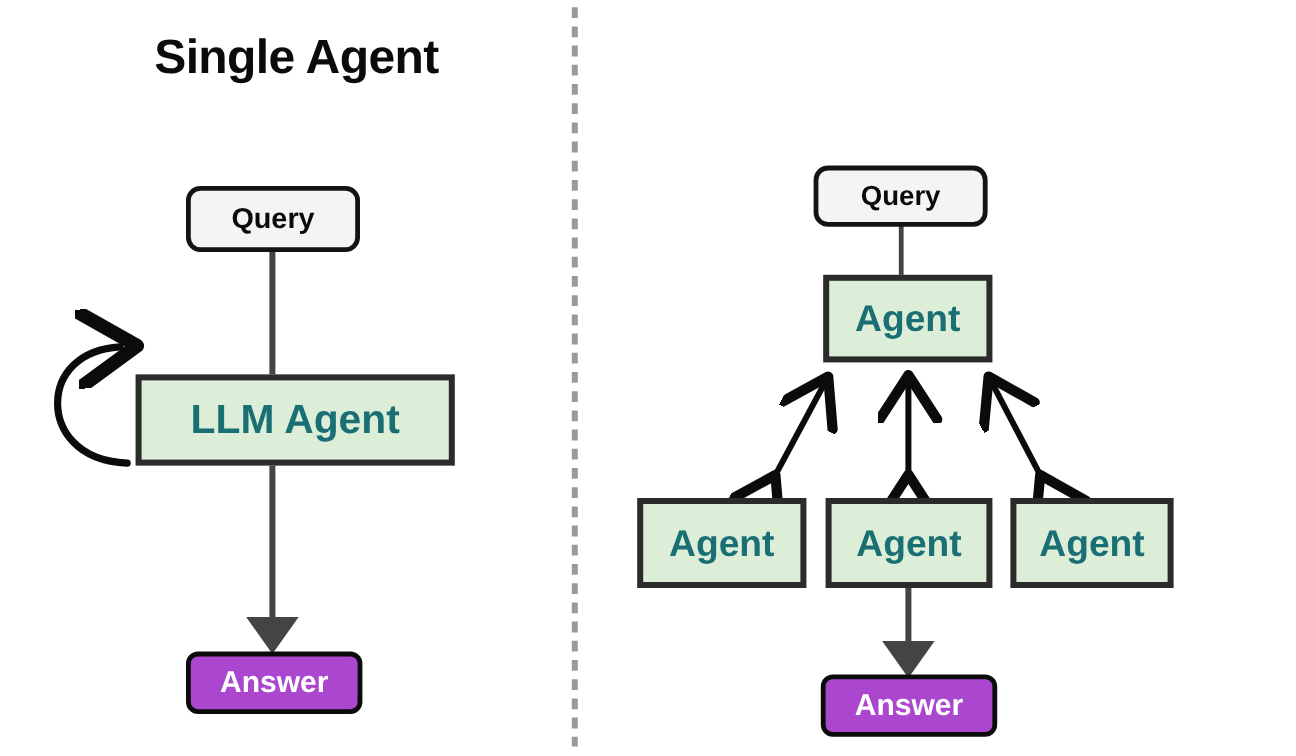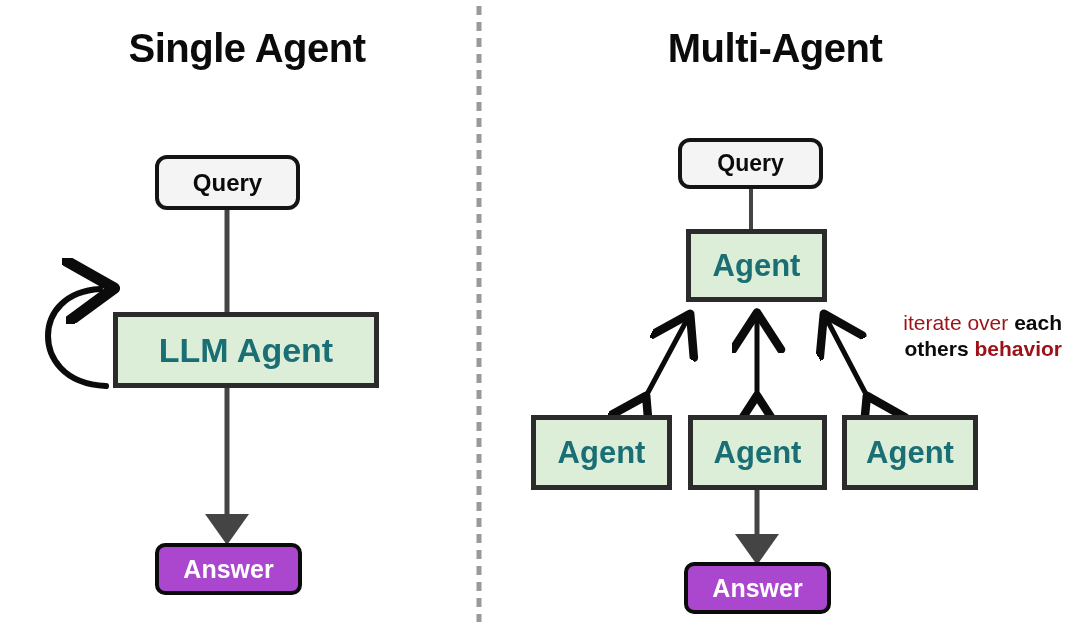--- a/index.html
+++ b/index.html
@@ -131,21 +131,20 @@
 
   <div class="node node-agent" style="left:113px; top:312px; width:266px; height:76px; font-size:34px;">
     <span>LLM Agent</span>
   </div>
 
   <div class="node node-answer" style="left:155px; top:543px; width:147px; height:52px; font-size:25px;">
     <span>Answer</span>
   </div>
 
 
-  <div class="panel-title" style="left:775px; top:26px;">Multi-Agent</div>
 
   <div class="node node-query" style="left:678px; top:138px; width:145px; height:51px; font-size:23px;">
     <span>Query</span>
   </div>
 
   <div class="node node-agent" style="left:686px; top:229px; width:141px; height:73px; font-size:31px;">
     <span>Agent</span>
   </div>
 
   <div class="node node-agent" style="left:531px; top:415px; width:141px; height:75px; font-size:31px;">
@@ -157,22 +156,14 @@
   </div>
 
   <div class="node node-agent" style="left:842px; top:415px; width:136px; height:75px; font-size:31px;">
     <span>Agent</span>
   </div>
 
   <div class="node node-answer" style="left:684px; top:562px; width:147px; height:52px; font-size:25px;">
     <span>Answer</span>
   </div>
 
-  <div class="annotation ann-right" style="right:18px; top:310px;">
-    <div>
-      <span class="red">iterate over </span><span class="blk-b">each</span>
-    </div>
-    <div>
-      <span class="blk-b">others </span><span class="red-b">behavior</span>
-    </div>
-  </div>
 
 </div>
 
 </body></html>

